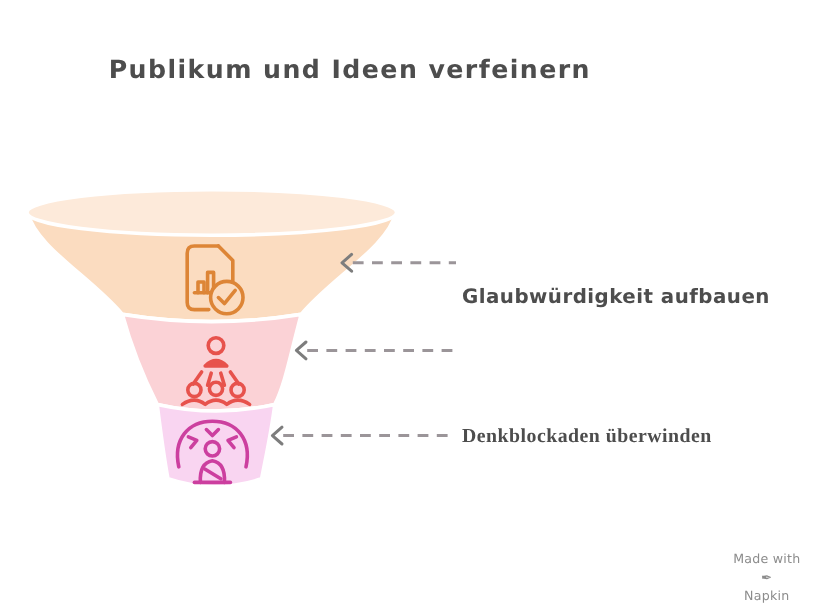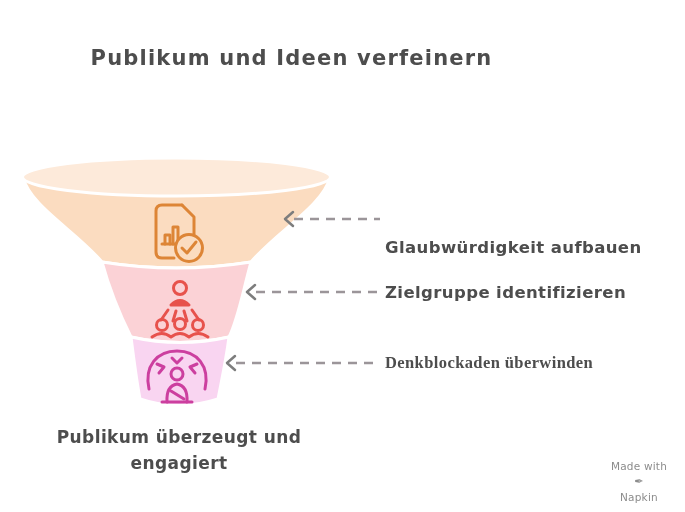--- a/index.html
+++ b/index.html
@@ -93,24 +93,22 @@
       <path d="M 256 292 H 380" fill="none" stroke-width="2.5" stroke-dasharray="9 7" stroke="#9b9599"></path>
       <path d="M 255 285 L 247 292 L 255 299" fill="none" stroke-width="2.5" stroke-linecap="round" stroke-linejoin="round" stroke="#7d7d7d"></path>
     </g>
     <g>
       <path d="M 236 363 H 380" fill="none" stroke-width="2.5" stroke-dasharray="9 7" stroke="#9b9599"></path>
       <path d="M 235 356 L 227 363 L 235 370" fill="none" stroke-width="2.5" stroke-linecap="round" stroke-linejoin="round" stroke="#7d7d7d"></path>
     </g>
   </svg>
 
   <div class="stage-label s0">Glaubwürdigkeit aufbauen</div>
-  <div class="stage-label s1">Zielgruppe identifizieren</div>
   <div class="stage-label s2">Denkblockaden überwinden</div>
 
-  <div class="funnel-output-label">Publikum überzeugt und engagiert</div>
 
   <div class="watermark">
     <span>Made with</span>
     <span class="pen">✒</span>
     <span>Napkin</span>
   </div>
 
 </div>
 
 </body></html>

